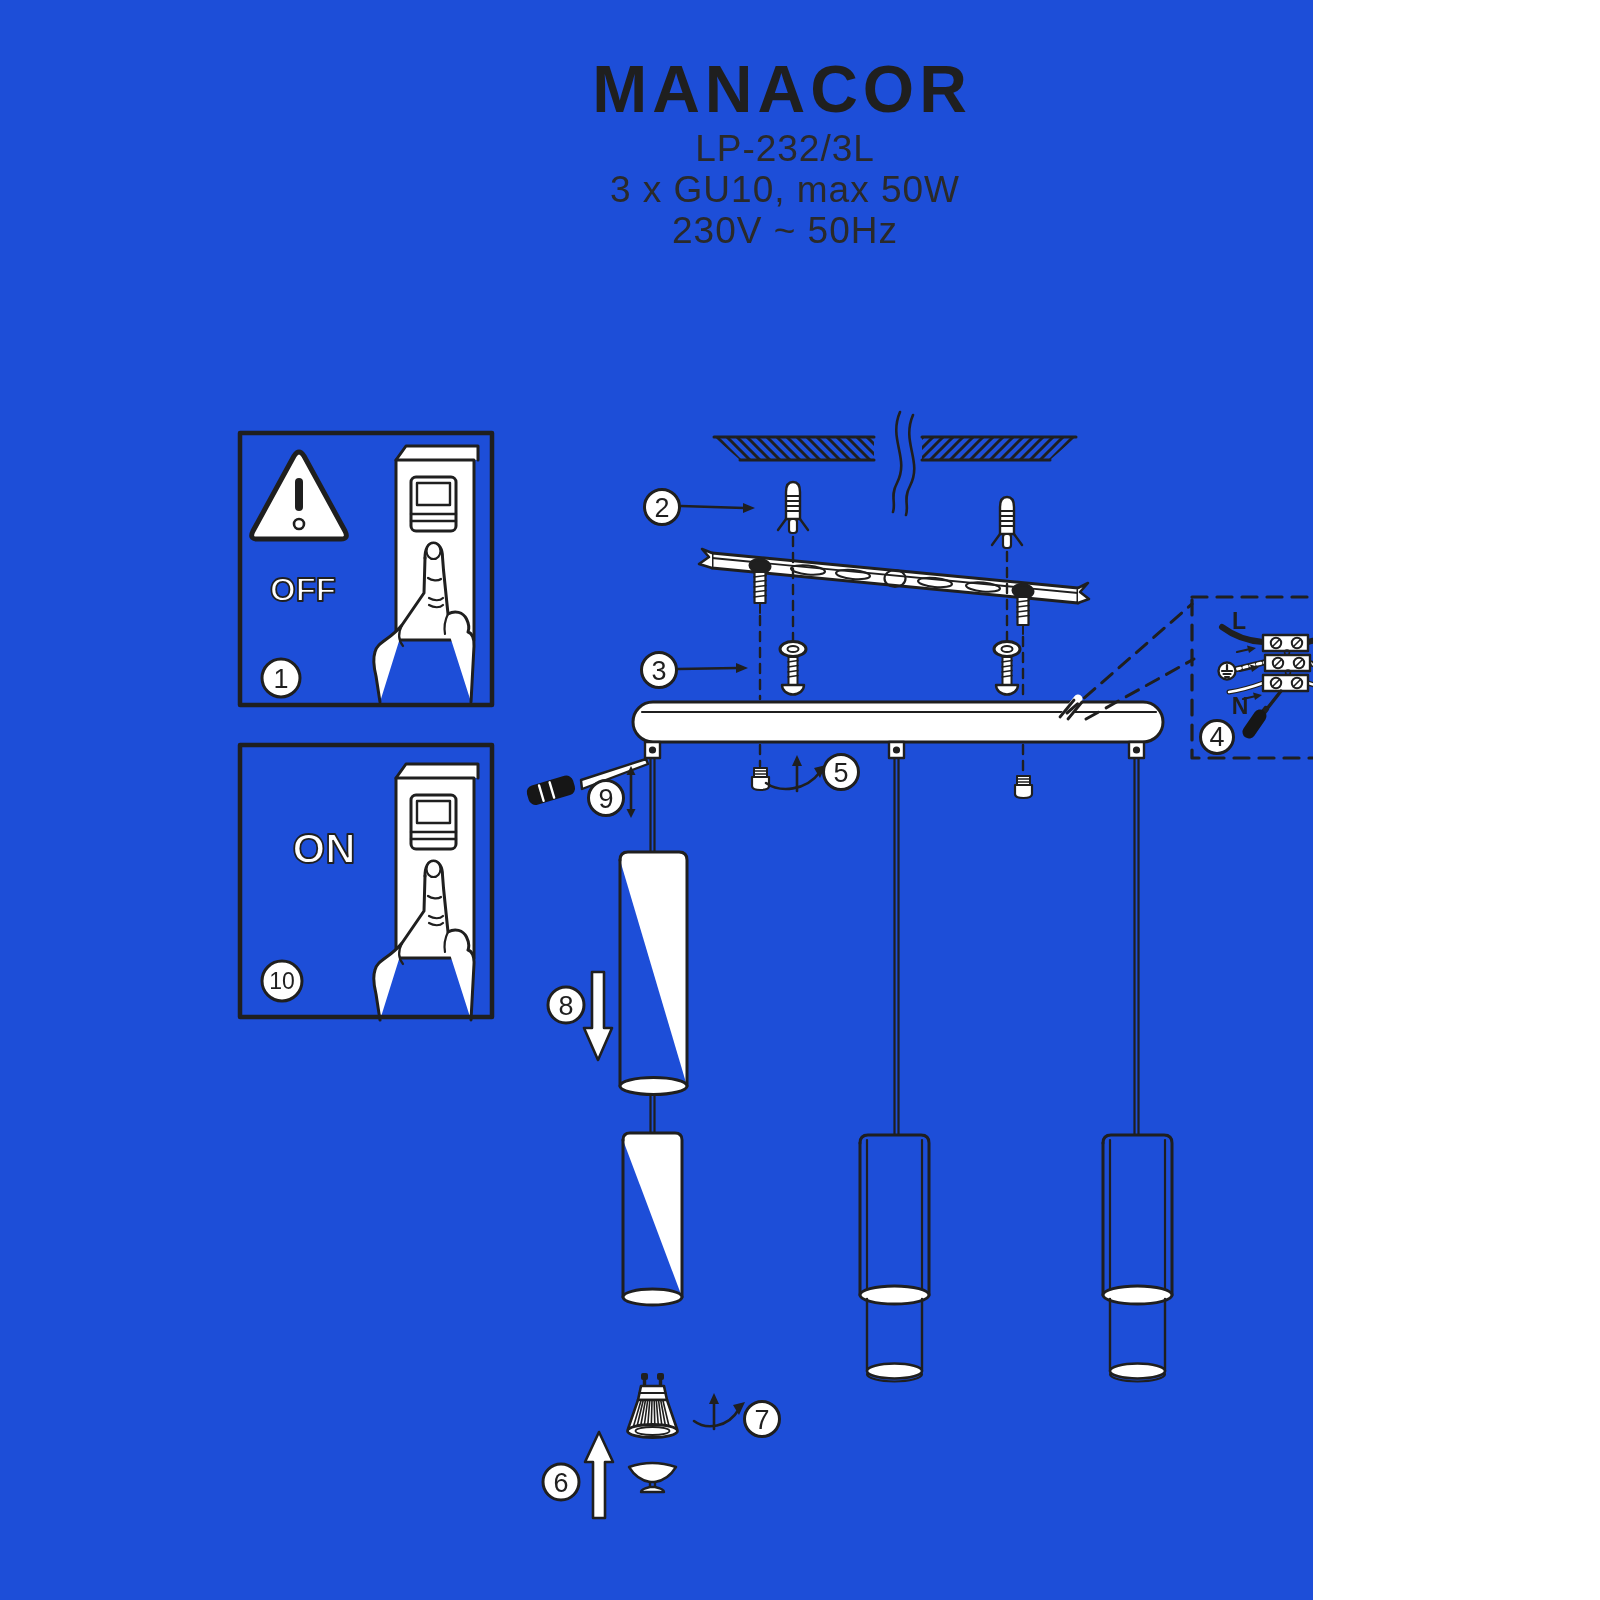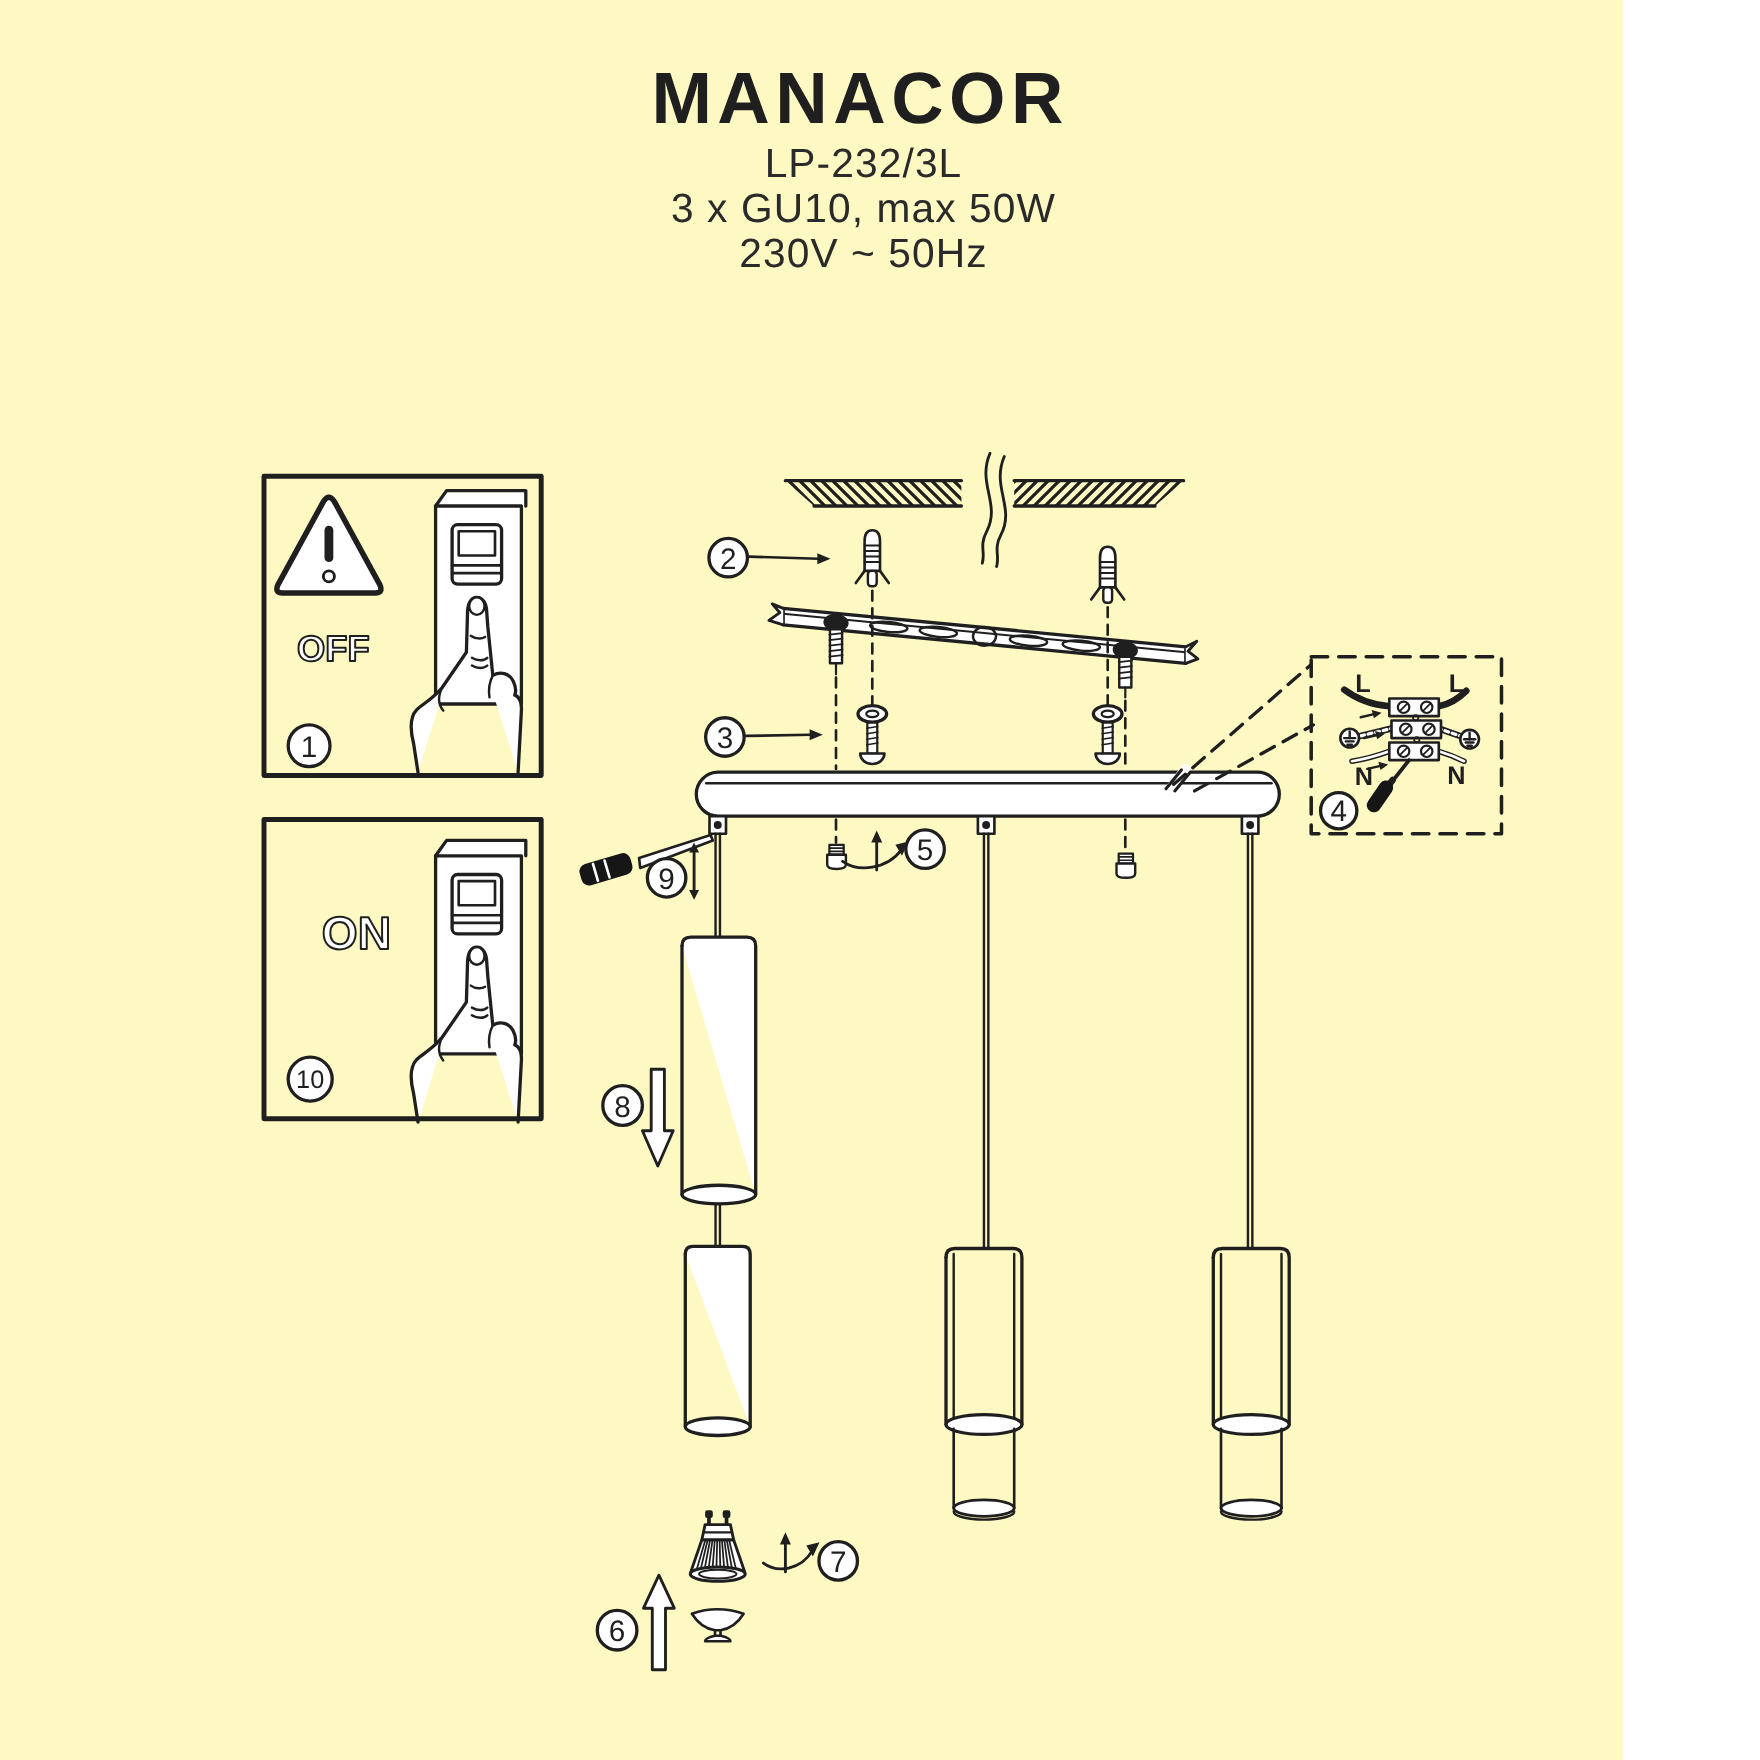--- a/index.html
+++ b/index.html
@@ -1,16 +1,16 @@
 <!DOCTYPE html>
 <html><head>
 <meta charset="utf-8">
 <style>
   html,body{margin:0;padding:0;background:#fff;}
-  .page{position:relative;width:1476px;height:1600px;background:#fef9c3;overflow:hidden;text-decoration:underline;}
+  .page{position:relative;width:1313px;height:1600px;background:#1d4ed8;overflow:hidden;text-decoration:underline;}
   svg{position:absolute;left:0;top:0;}
   .t{font-family:"Liberation Sans",sans-serif;fill:#1f1f1f;stroke:none;}
   .brand{font-weight:bold;font-size:66px;letter-spacing:5px;}
   .sub{font-size:37px;letter-spacing:1px;fill:#2a2a2a;}
   .stepnum{font-size:27px;}
   .stepnum-small{font-size:23px;}
   .outline-label{fill:#ffffff;stroke:#1f1f1f;stroke-width:1.8px;font-weight:bold;}
   .wire-label{font-weight:bold;font-size:23px;}
 </style>
 </head>

